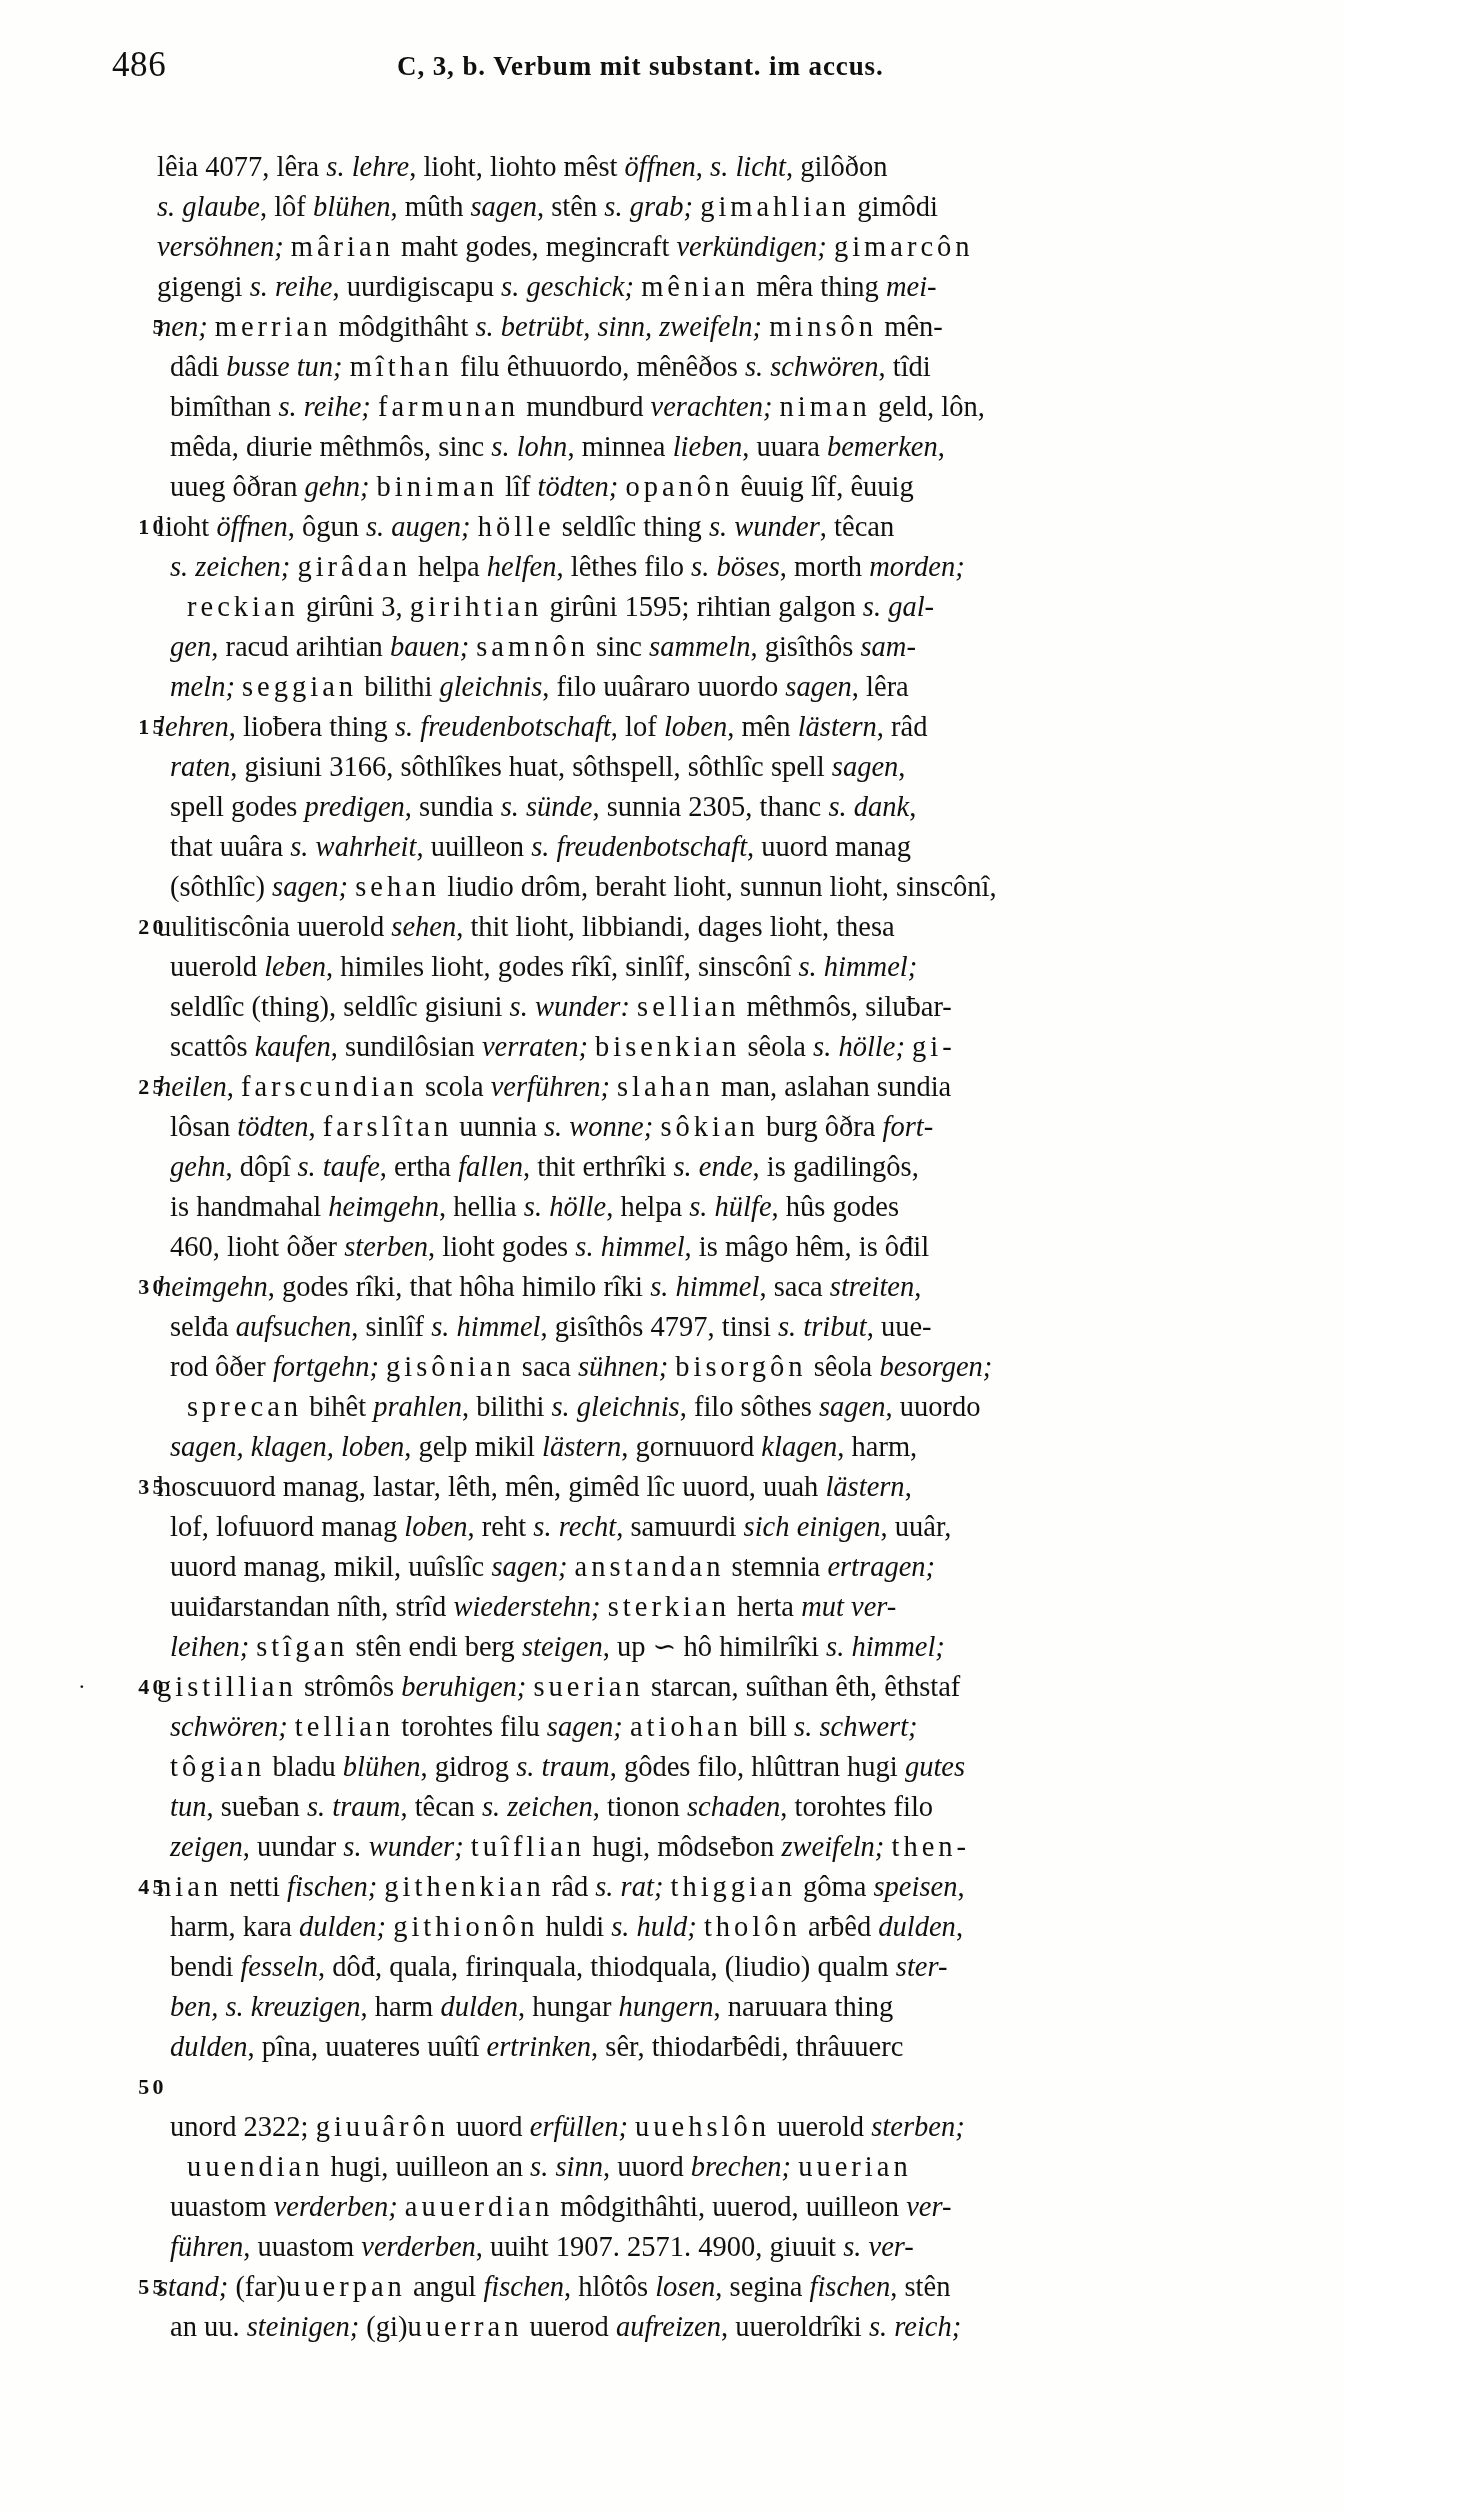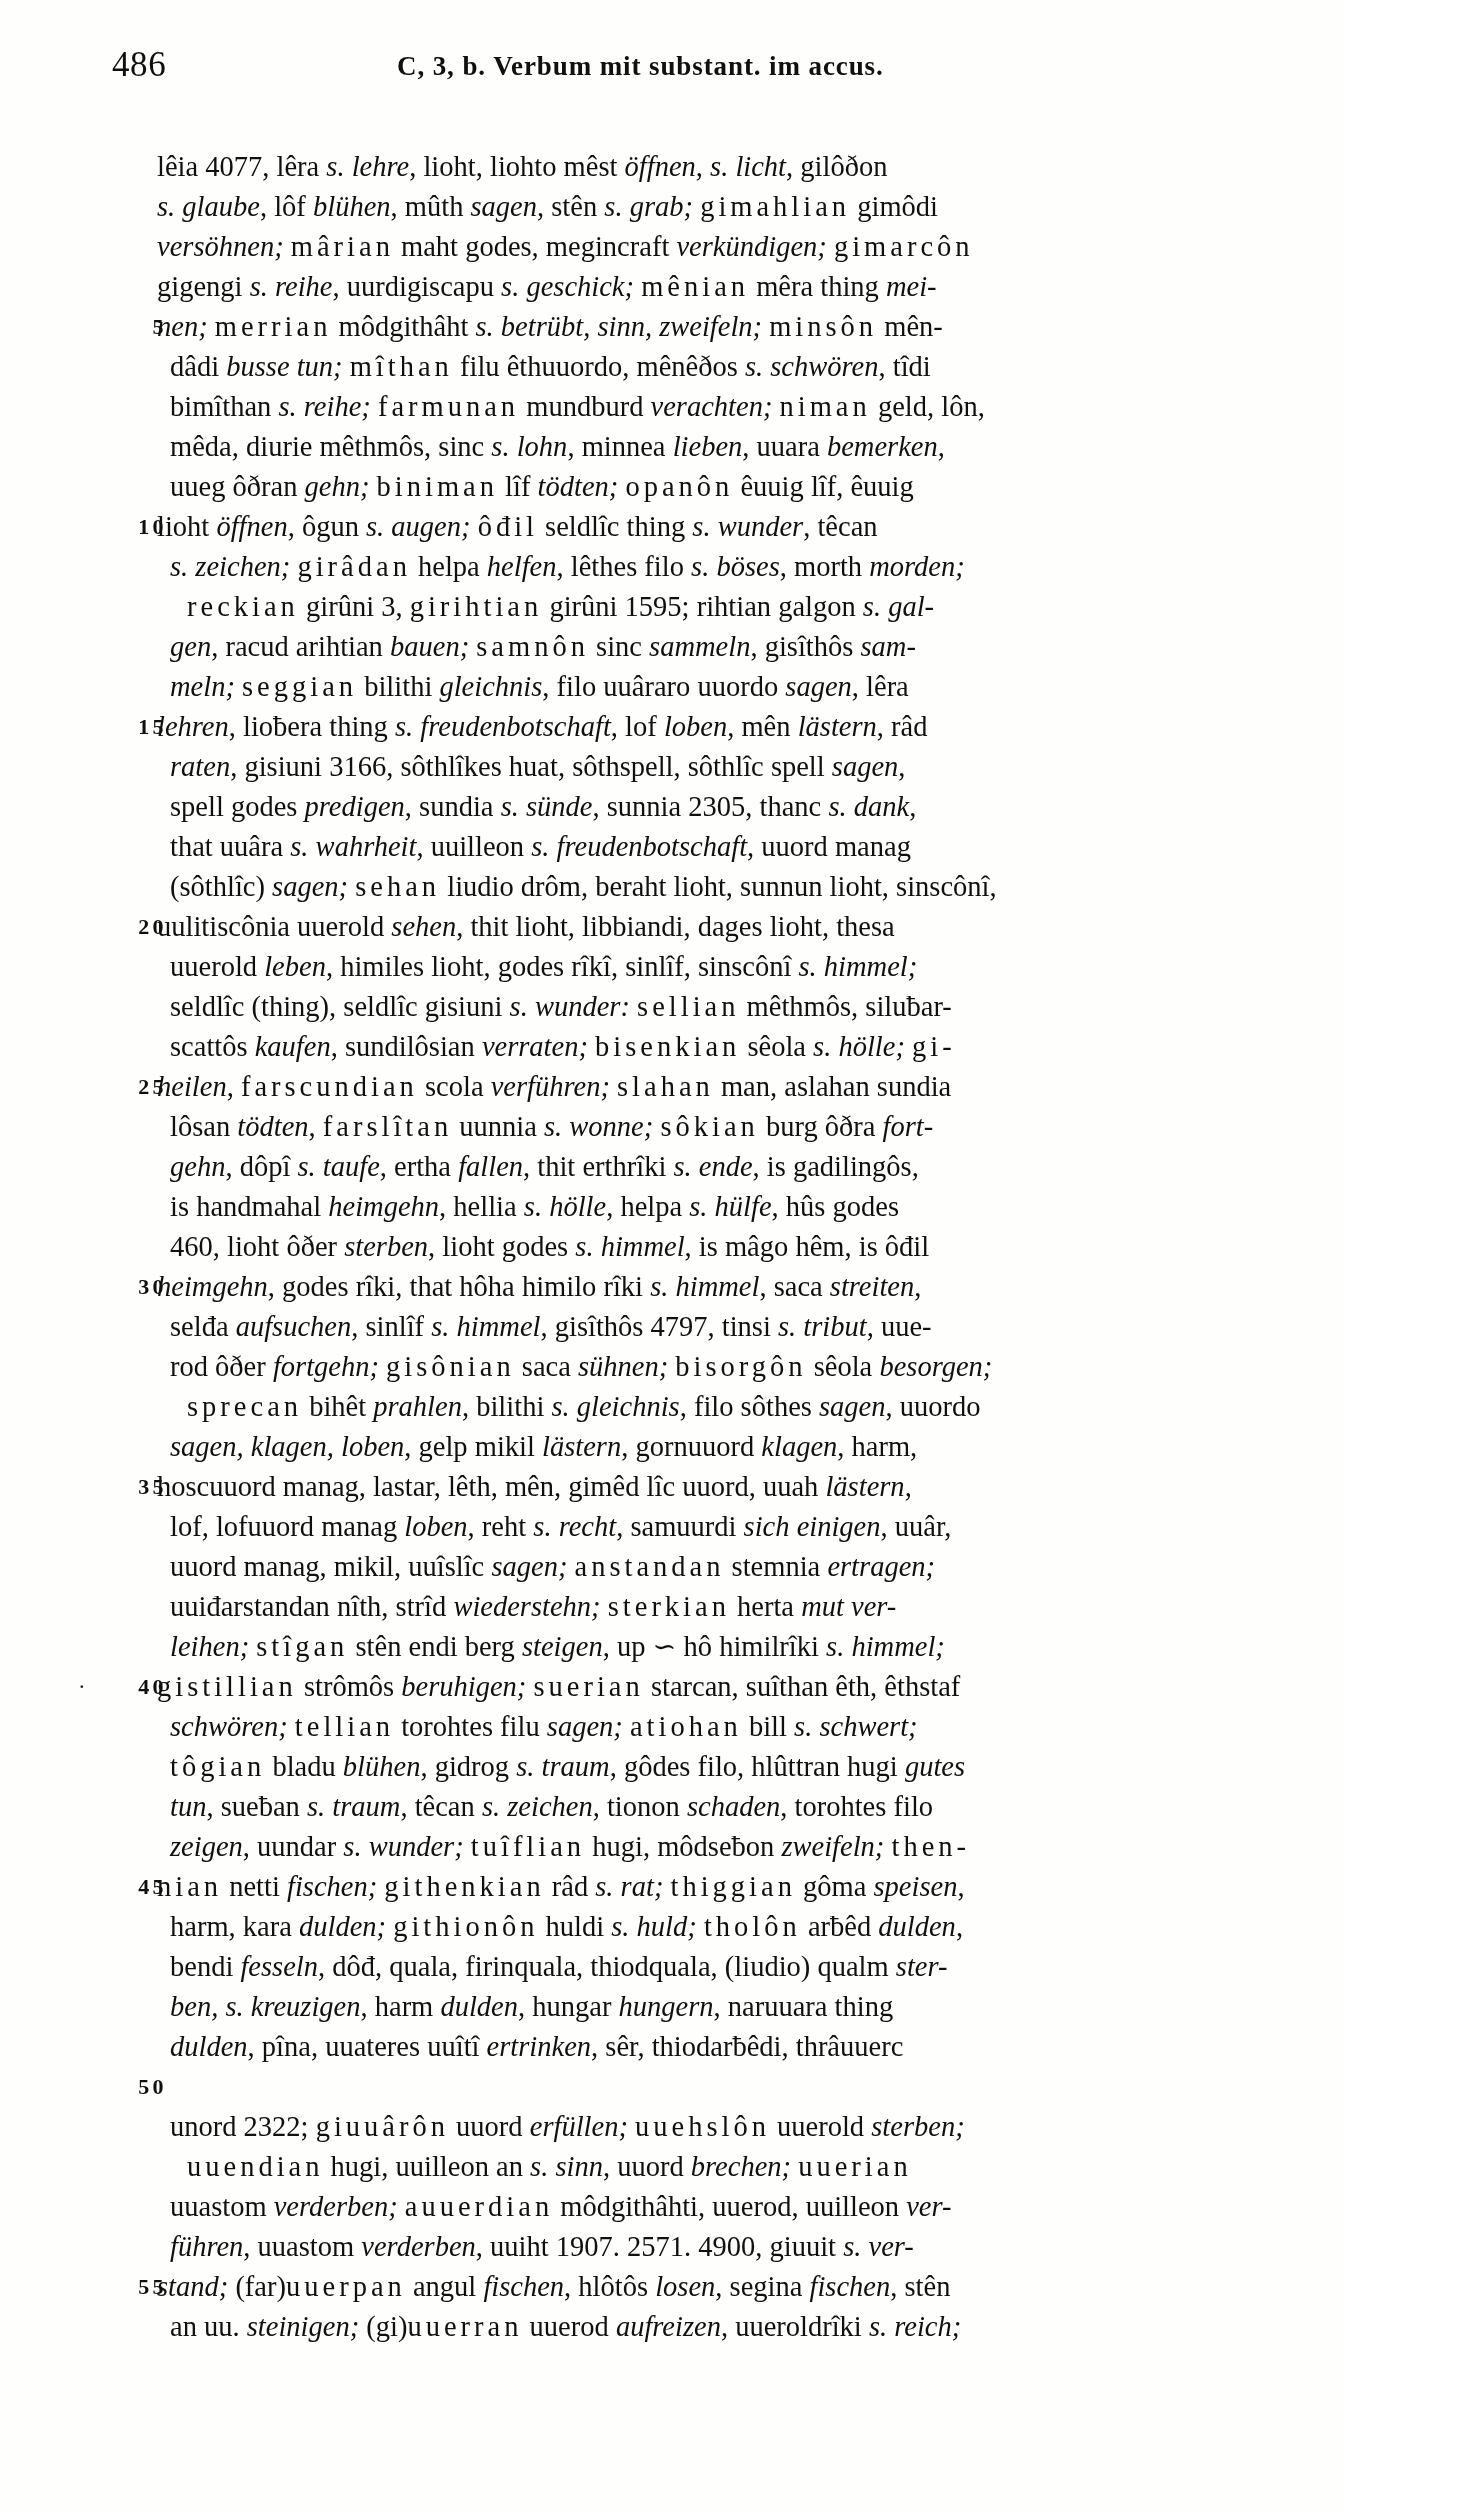--- a/index.html
+++ b/index.html
@@ -131,21 +131,21 @@
         <span class="ltext ind">bimîthan <i>s. reihe;</i> <span class="ls">farmunan</span> mundburd <i>verachten;</i> <span class="ls">niman</span> geld, lôn,</span>
       </div>
       <div class="line">
         <span class="ltext ind">mêda, diurie mêthmôs, sinc <i>s. lohn</i>, minnea <i>lieben</i>, uuara <i>bemerken</i>,</span>
       </div>
       <div class="line">
         <span class="ltext ind">uueg ôðran <i>gehn;</i> <span class="ls">biniman</span> lîf <i>tödten;</i> <span class="ls">opanôn</span> êuuig lîf, êuuig</span>
       </div>
       <div class="line">
         <span class="lnum">10</span>
-        <span class="ltext">lioht <i>öffnen</i>, ôgun <i>s. augen;</i> <span class="ls">ôđil</span> seldlîc thing <i>s. wunder</i>, têcan</span>
+        <span class="ltext">lioht <i>öffnen</i>, ôgun <i>s. augen;</i> <span class="ls">hölle</span> seldlîc thing <i>s. wunder</i>, têcan</span>
       </div>
       <div class="line">
         <span class="ltext ind"><i>s. zeichen;</i> <span class="ls">girâdan</span> helpa <i>helfen</i>, lêthes filo <i>s. böses</i>, morth <i>morden;</i></span>
       </div>
       <div class="line">
         <span class="ltext ind2"><span class="ls">reckian</span> girûni 3, <span class="ls">girihtian</span> girûni 1595; rihtian galgon <i>s. gal-</i></span>
       </div>
       <div class="line">
         <span class="ltext ind"><i>gen</i>, racud arihtian <i>bauen;</i> <span class="ls">samnôn</span> sinc <i>sammeln</i>, gisîthôs <i>sam-</i></span>
       </div>

